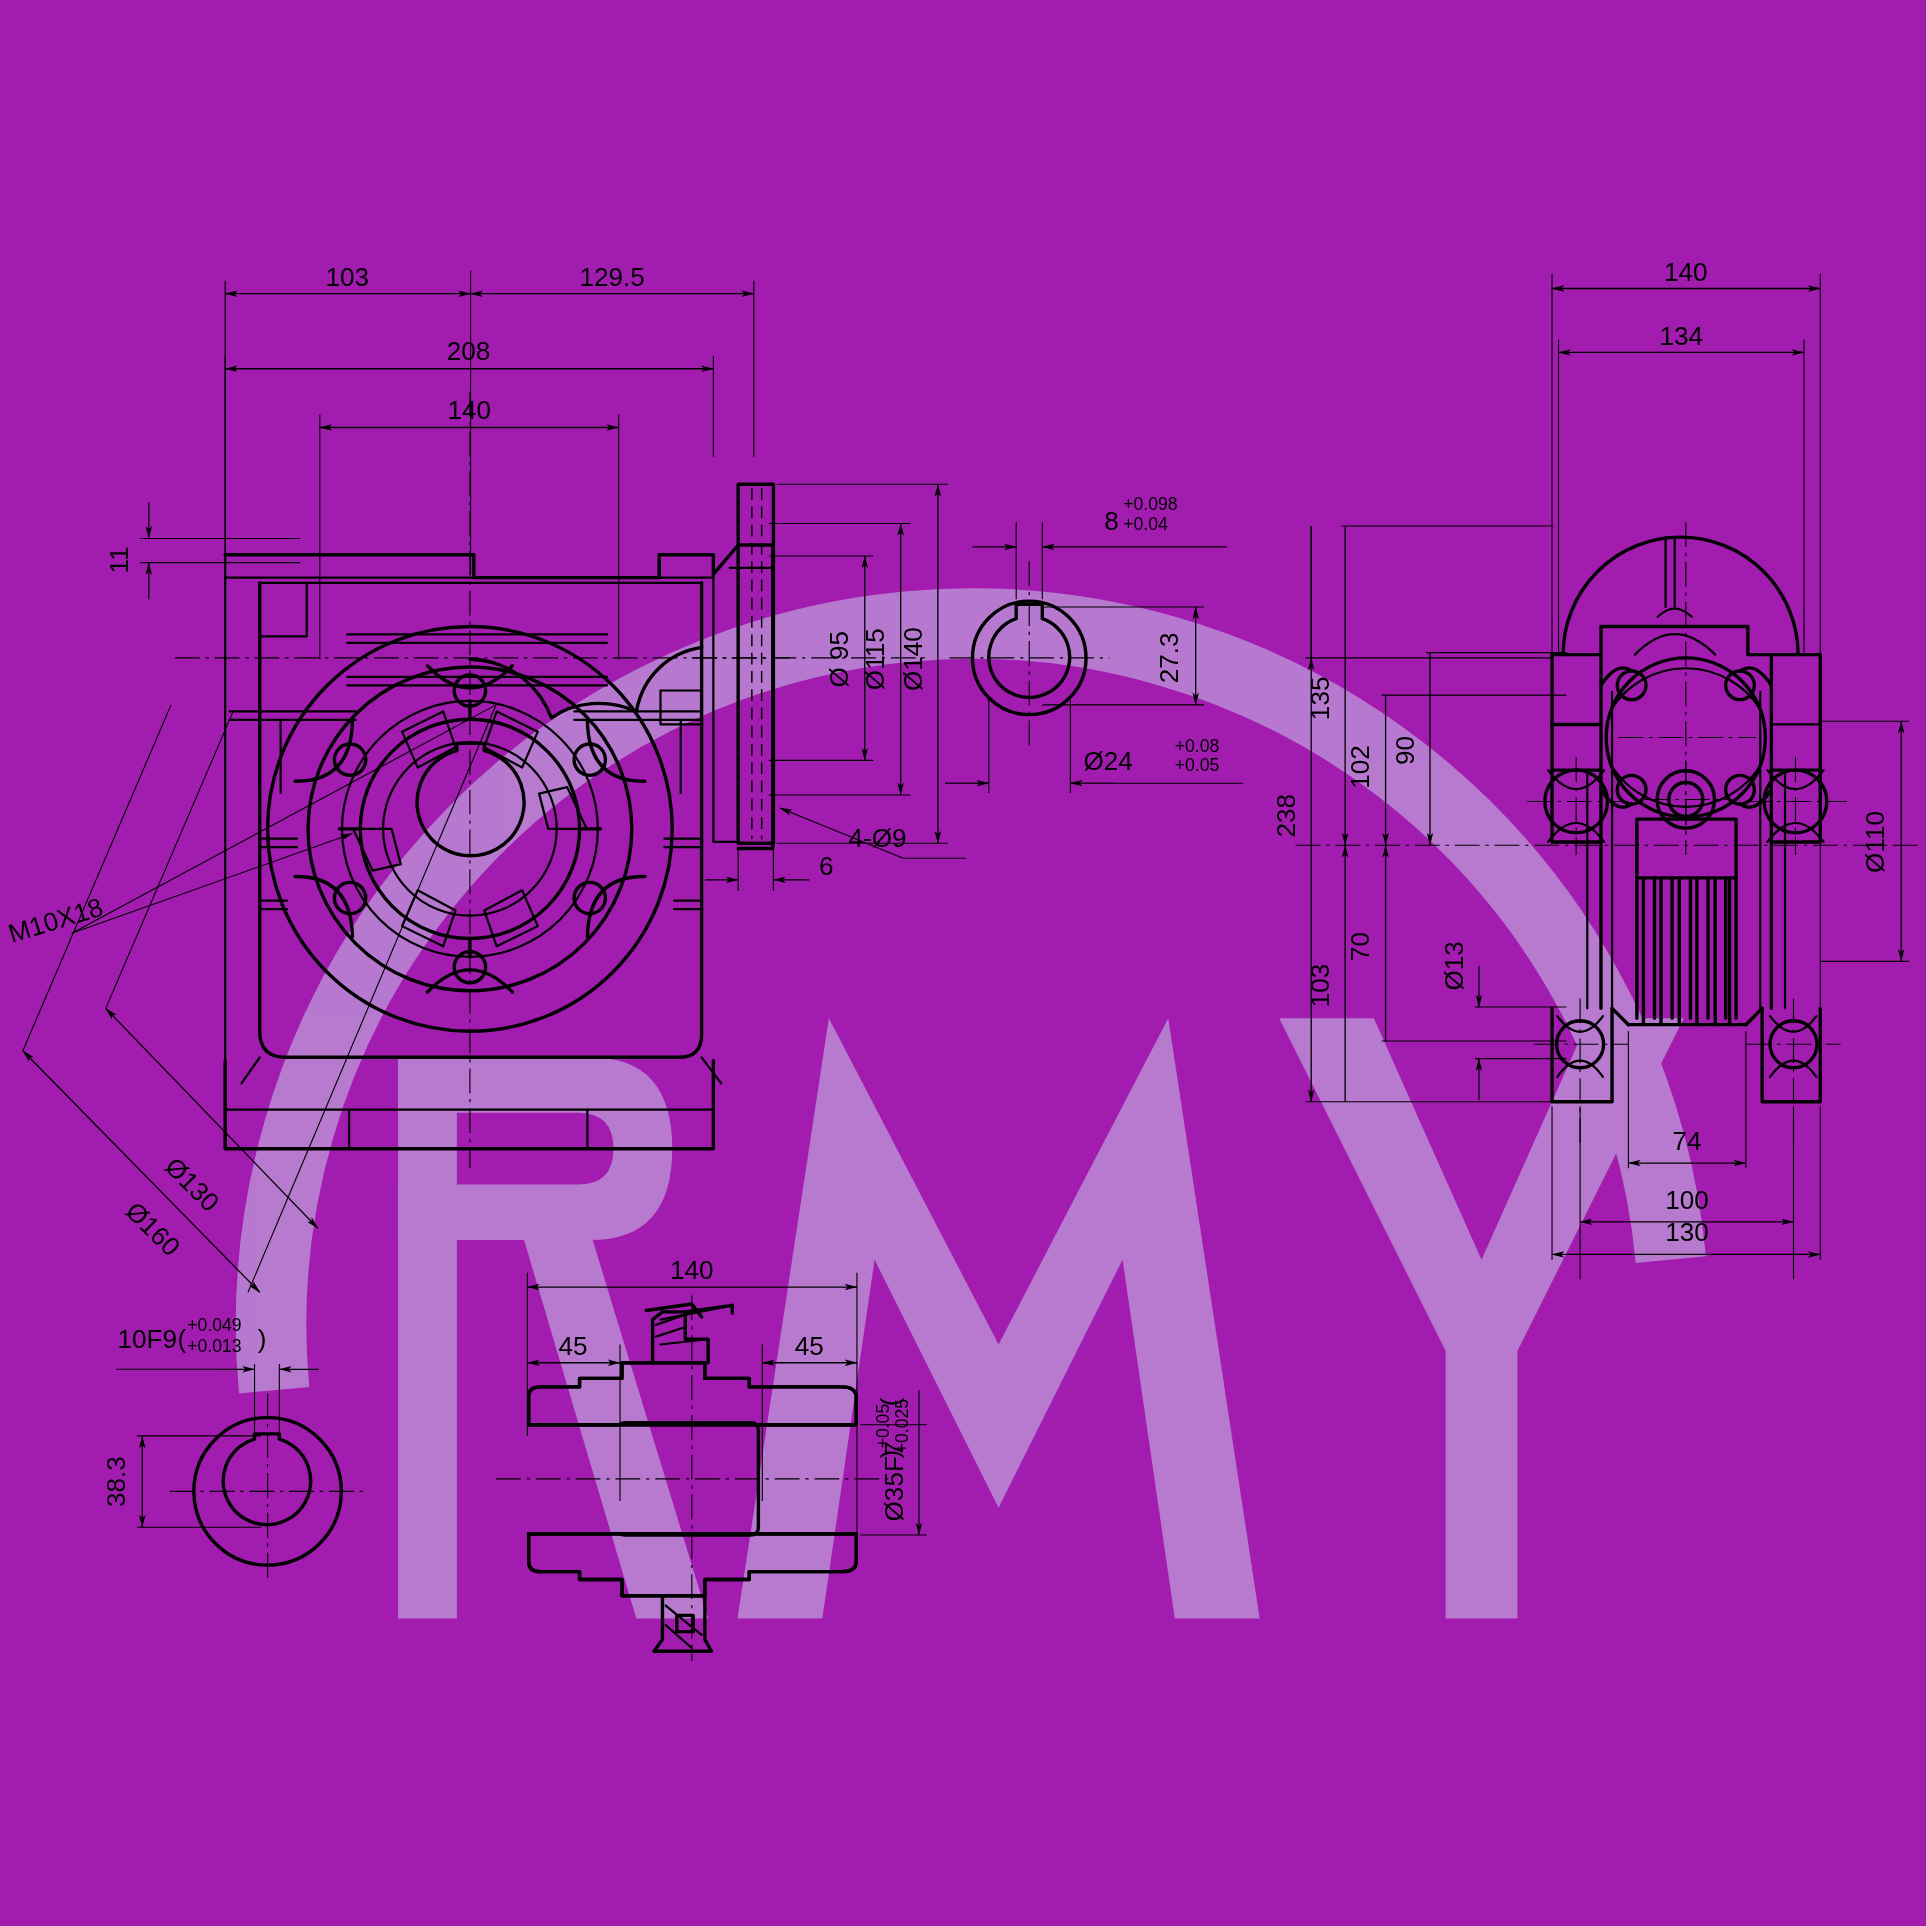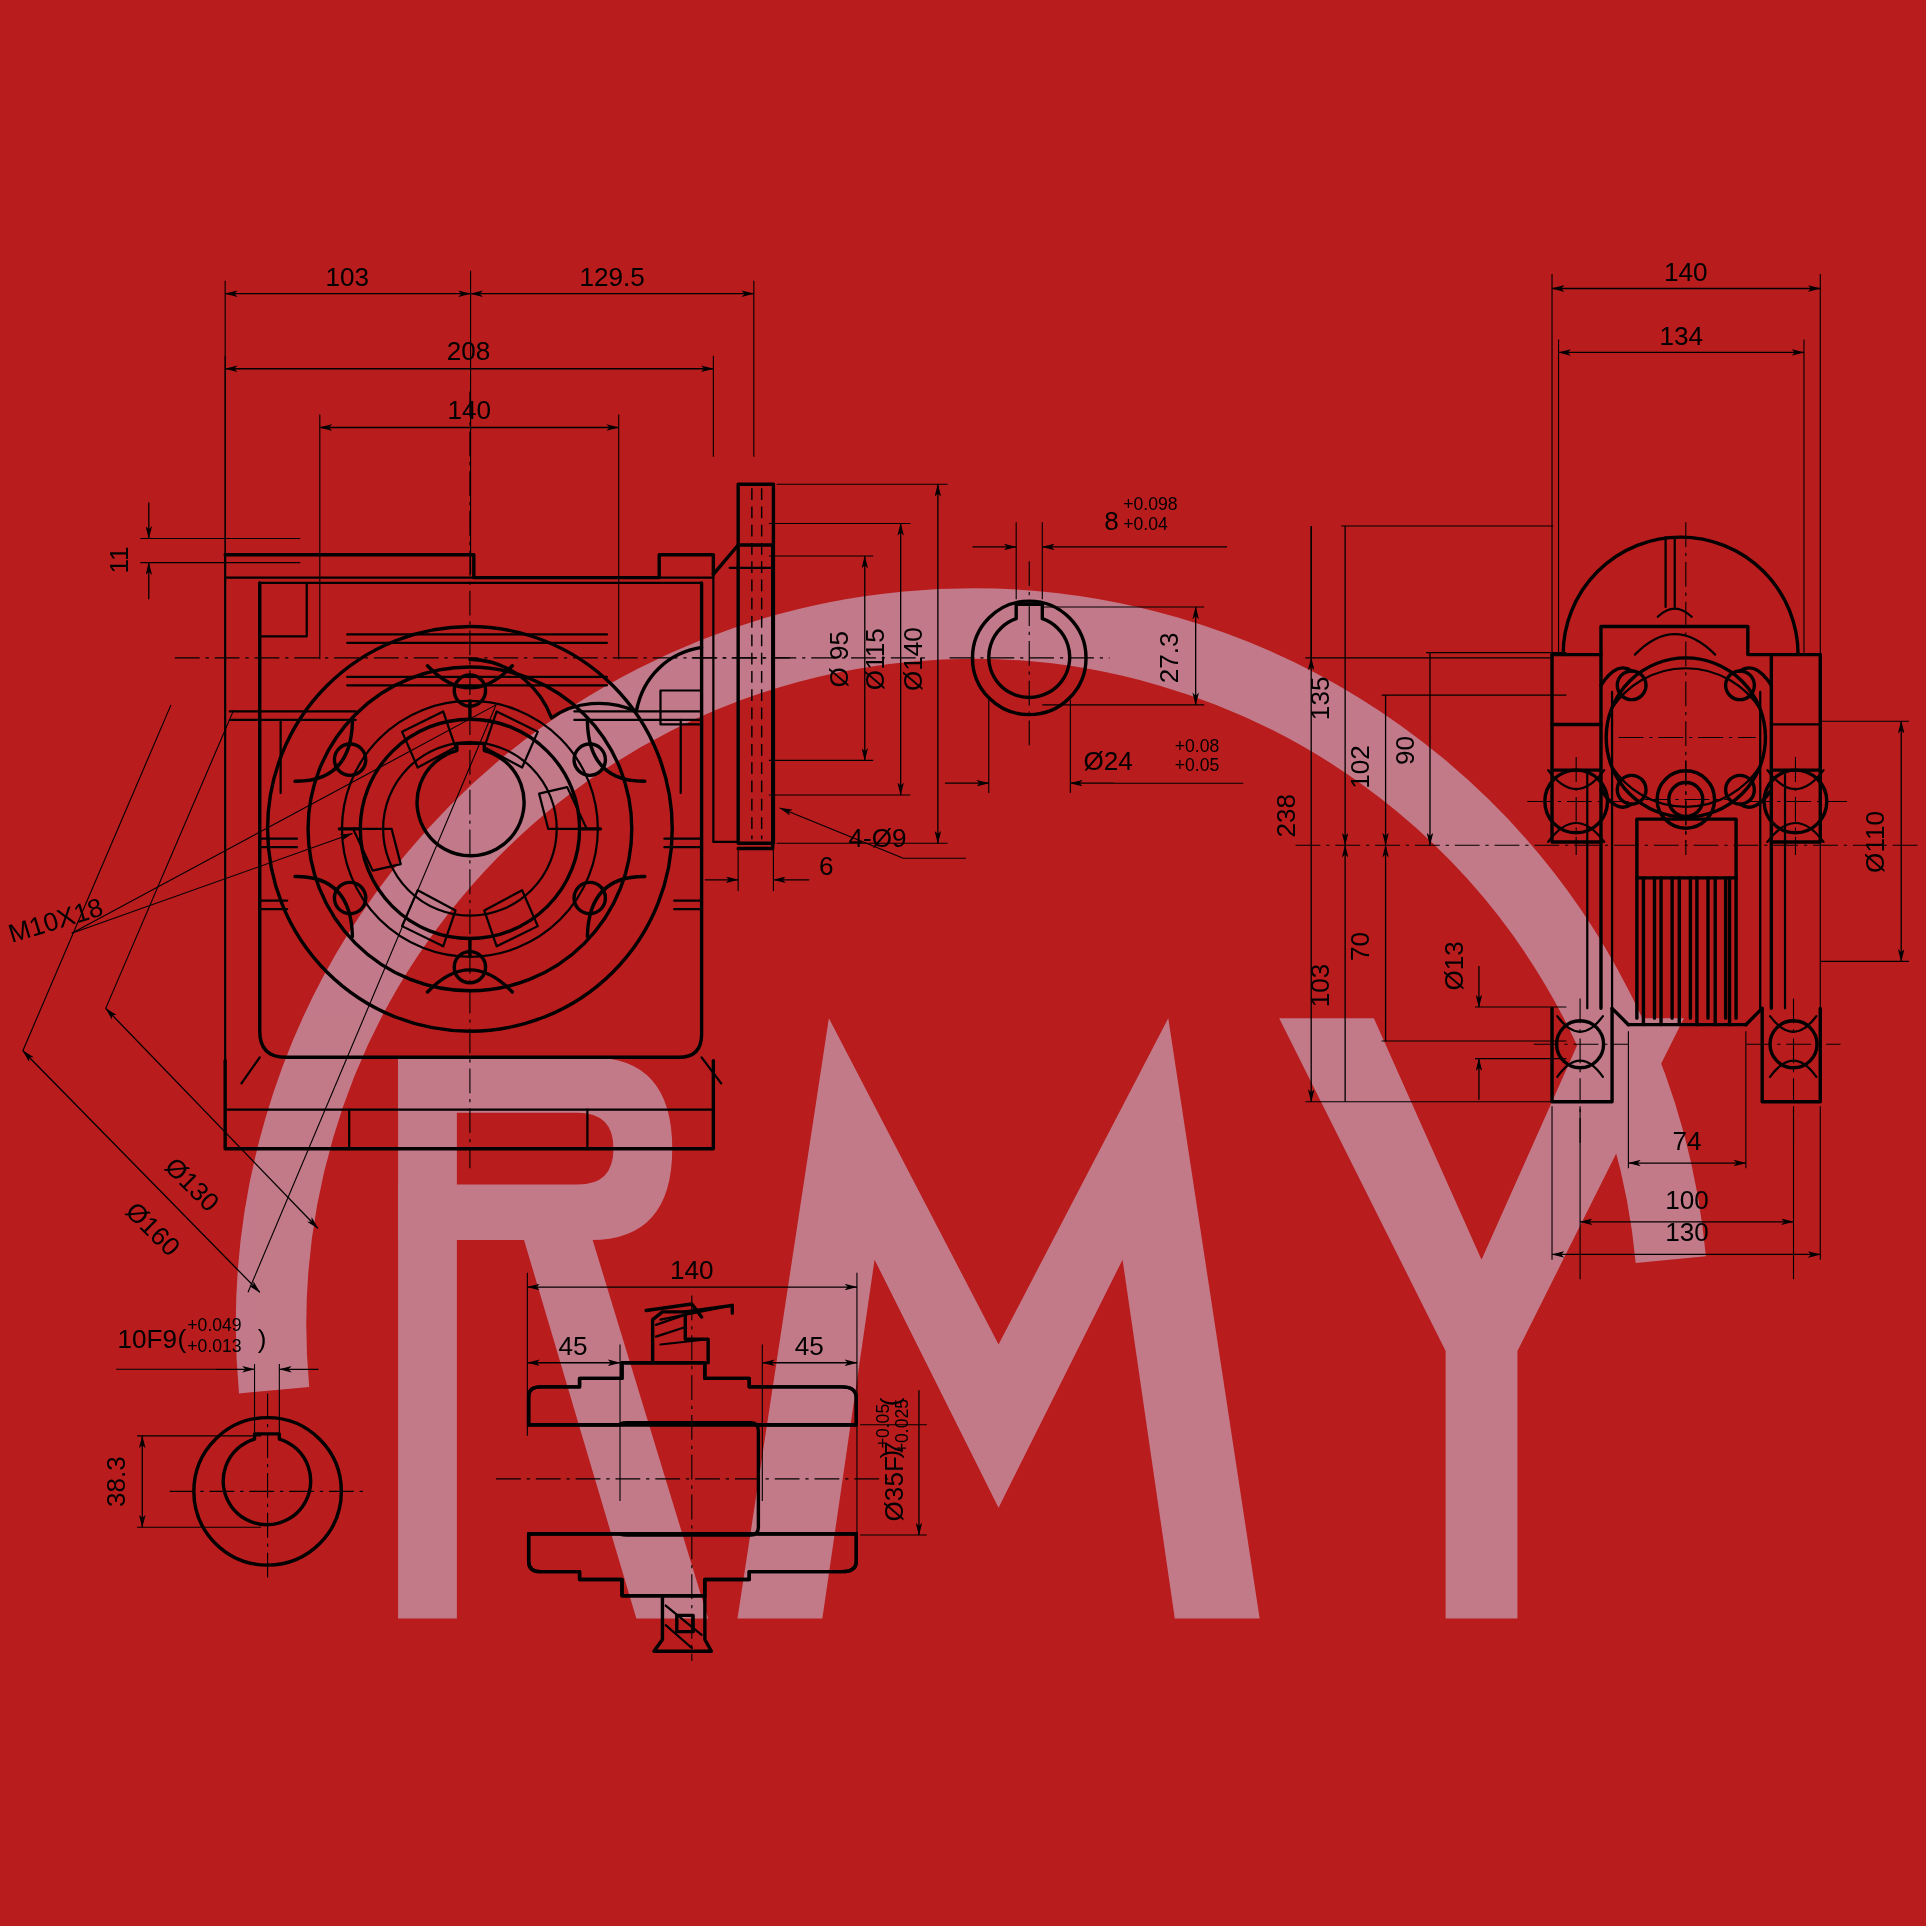--- a/index.html
+++ b/index.html
@@ -1,18 +1,18 @@
 <!DOCTYPE html>
 <html style="font-size:10.4px"><head>
 <meta charset="utf-8">
 <title>Worm Gearbox Technical Drawing</title>
 <style>
   html,body{margin:0;padding:0;background:#ffffff;}
   body{width:1926px;height:1926px;overflow:hidden;font-family:"Liberation Sans",sans-serif;}
-  #sheet{position:relative;width:1926px;height:1926px;background:#b91c1c;}
+  #sheet{position:relative;width:1926px;height:1926px;background:#a21caf;}
   svg{display:block;}
 </style>
 </head>
 <body>
 
 <div id="sheet">
 
 <svg width="1926" height="1926" viewBox="0 0 2951 2951" xmlns="http://www.w3.org/2000/svg">
 
   <defs>

